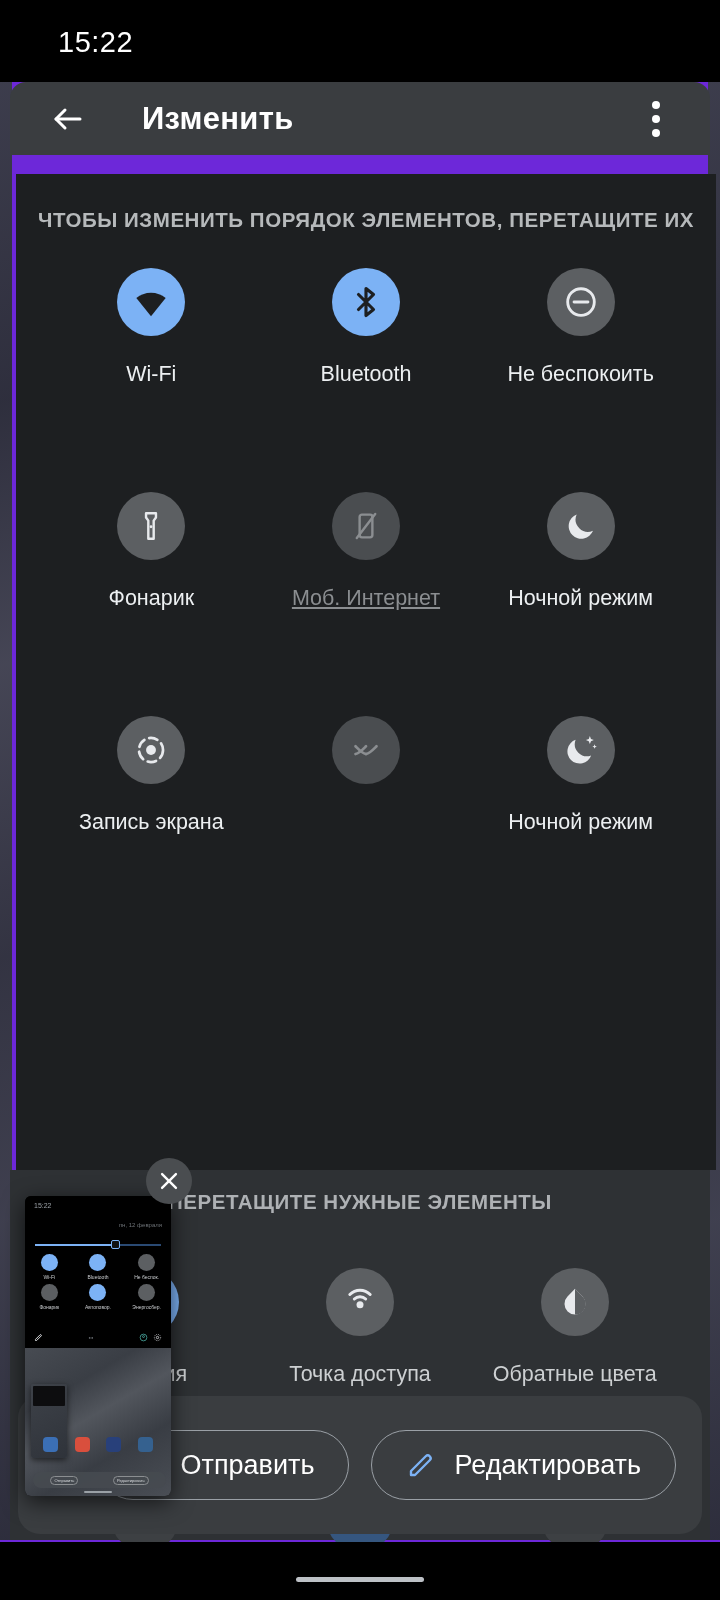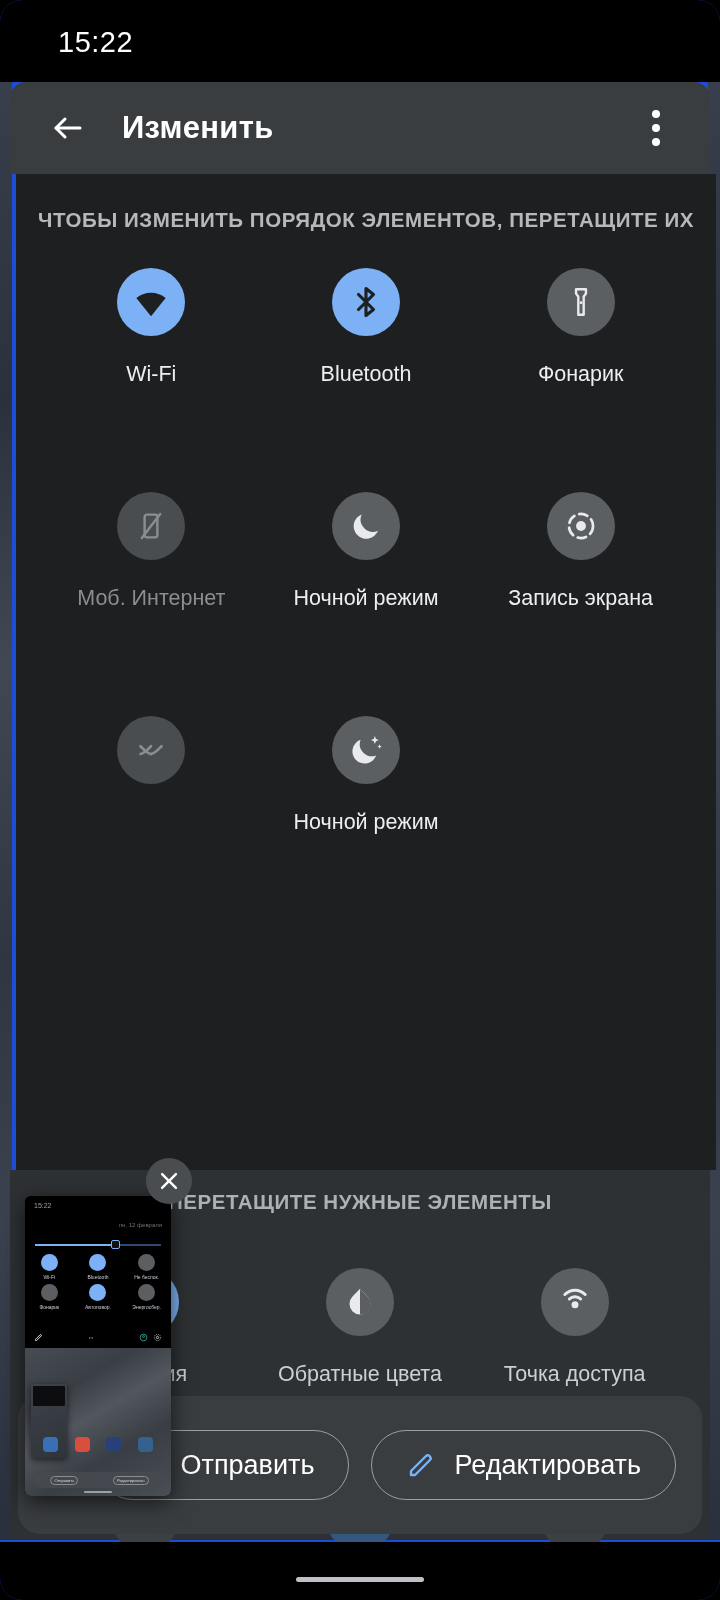--- a/index.html
+++ b/index.html
@@ -4,21 +4,21 @@
 <style>
   * { margin:0; padding:0; box-sizing:border-box; }
   html, body {
     width:720px; height:1600px;
     background:#000;
     font-family:"Liberation Sans", sans-serif;
     overflow:hidden;
   }
   #screen {
     position:relative; width:720px; height:1600px;
-    background:#1d4ed8; overflow:hidden;border-radius:22px;
+    background:#6d28d9; overflow:hidden;
   }
 
   
   .wallpaper {
     position:absolute; top:80px; bottom:60px; width:12px;
     background:
       linear-gradient(160deg,#3a3e45 0%,#2b2f35 22%,#43474e 40%,#30343a 60%,#3d4148 78%,#2a2e34 100%);
     opacity:.95;
   }
   .wallpaper.left  { left:0; }
@@ -29,24 +29,24 @@
     position:absolute; left:0; top:0; width:720px; height:82px;
     background:#000;
   }
   .statusbar .clock {
     position:absolute; left:58px; top:26px;
     color:#ffffff; font-size:29px; font-weight:500; letter-spacing:.5px;
   }
 
   
   .appbar {
-    position:absolute; left:10px; top:82px; width:700px; height:92px;
+    position:absolute; left:10px; top:82px; width:700px; height:73px;
     background:#3a3d40;
     border-top-left-radius:16px; border-top-right-radius:16px;
-    display:flex; align-items:center;
+    display:flex; align-items:center;gap:20px;
   }
   .back-btn {
     width:64px; height:64px; margin-left:26px;
     display:flex; align-items:center; justify-content:center;
     border-radius:50%;
   }
   .appbar-title {
     color:#ffffff; font-size:31px; font-weight:700;
     margin-left:22px; letter-spacing:.3px;
   }
@@ -88,21 +88,21 @@
     flex:none;
   }
   .tile-circle.on   { background:#7cb2f5; }
   .tile-circle.off  { background:#5c5f62; }
   .tile-circle.dim  { background:#4a4d50; }
   .tile-label {
     margin-top:24px; text-align:center;
     font-size:21.5px; color:#eceff1; line-height:1.32;
     max-width:190px;
   }
-  .tile-label.dim { color:#8b8e91; }
+  .tile-label.dim { color:#8b8e91;text-decoration:underline; }
 
   
   .panel-bottom {
     position:absolute; left:10px; top:1170px; width:700px; height:370px;
     background:#2e3134; overflow:hidden;
   }
   .panel-bottom .section-header { color:#aeb1b4; padding-top:20px; }
   .panel-bottom .tile-grid { margin-top:32px; }
   .panel-bottom .tile { height:210px; }
   .panel-bottom .tile-circle.off { background:#5c5f62; }
@@ -264,20 +264,31 @@
         <div class="tile-circle on">
           <span>
             <svg width="36" height="36" viewBox="0 0 24 24" fill="none" stroke="#1d1f21" stroke-width="2.1" stroke-linecap="round" stroke-linejoin="round">
               <path d="M7 7l10 10-5 4V3l5 4L7 17"></path>
             </svg>
           </span>
         </div>
         <div class="tile-label">Bluetooth</div>
       </div>
 
+      <div class="tile">
+        <div class="tile-circle off">
+          <span>
+            <svg width="38" height="38" viewBox="0 0 24 24" fill="none" stroke="#e8eaed" stroke-width="1.8">
+              <circle cx="12" cy="12" r="8.4"></circle>
+                <line x1="7.6" y1="12" x2="16.4" y2="12" stroke-linecap="round"></line>
+            </svg>
+          </span>
+        </div>
+        <div class="tile-label">Не беспокоить</div>
+      </div>
 
       <div class="tile">
         <div class="tile-circle off">
           <span>
             <svg width="34" height="34" viewBox="0 0 24 24" fill="none" stroke="#e8eaed" stroke-width="1.7" stroke-linejoin="round">
               <path d="M8.5 3h7v3l-1.6 2.2V21h-3.8V8.2L8.5 6V3z"></path>
               <circle cx="12" cy="12.5" r="1" fill="#e8eaed" stroke="none"></circle>
             </svg>
           </span>
         </div>
@@ -362,40 +373,40 @@
                 <path fill="#2e3134" d="M12 2.6a6.4 6.4 0 0 0-6.4 6.4c0 4.8 6.4 12.4 6.4 12.4s6.4-7.6 6.4-12.4A6.4 6.4 0 0 0 12 2.6zm0 8.8a2.4 2.4 0 1 1 0-4.8 2.4 2.4 0 0 1 0 4.8z"></path>
               </svg>
           </span>
         </div>
         <div class="tile-label">Локация</div>
       </div>
 
       <div class="tile">
         <div class="tile-circle off">
           <span>
-            <svg width="36" height="36" viewBox="0 0 24 24">
-              <path fill="#e8eaed" d="M12 3.2l5 5.2a7 7 0 1 1-10 0l5-5.2z"></path>
-              <path fill="#5c5f62" d="M12 3.2v17.2a7 7 0 0 0 5-12l-5-5.2z"></path>
-            </svg>
-          </span>
-        </div>
-        <div class="tile-label">Обратные цвета</div>
-      </div>
-
-      <div class="tile">
-        <div class="tile-circle off">
-          <span>
             <svg width="40" height="40" viewBox="0 0 24 24" fill="none" stroke="#e8eaed" stroke-width="1.8" stroke-linecap="round">
               <circle cx="12" cy="13.6" r="2.1" fill="#e8eaed" stroke="none"></circle>
               <path d="M8.6 10.2a4.8 4.8 0 0 1 6.8 0"></path>
               <path d="M5.9 7.5a8.6 8.6 0 0 1 12.2 0"></path>
             </svg>
           </span>
         </div>
         <div class="tile-label">Точка доступа</div>
+      </div>
+
+      <div class="tile">
+        <div class="tile-circle off">
+          <span>
+            <svg width="36" height="36" viewBox="0 0 24 24">
+              <path fill="#e8eaed" d="M12 3.2l5 5.2a7 7 0 1 1-10 0l5-5.2z"></path>
+              <path fill="#5c5f62" d="M12 3.2v17.2a7 7 0 0 0 5-12l-5-5.2z"></path>
+            </svg>
+          </span>
+        </div>
+        <div class="tile-label">Обратные цвета</div>
       </div>
 
     </div>
   </div>
 
   <div class="panel-clip-row">
     <div class="row-inner">
       <div class="clip-circle off"></div>
       <div class="clip-circle on">
         <svg width="34" height="34" viewBox="0 0 24 24">

